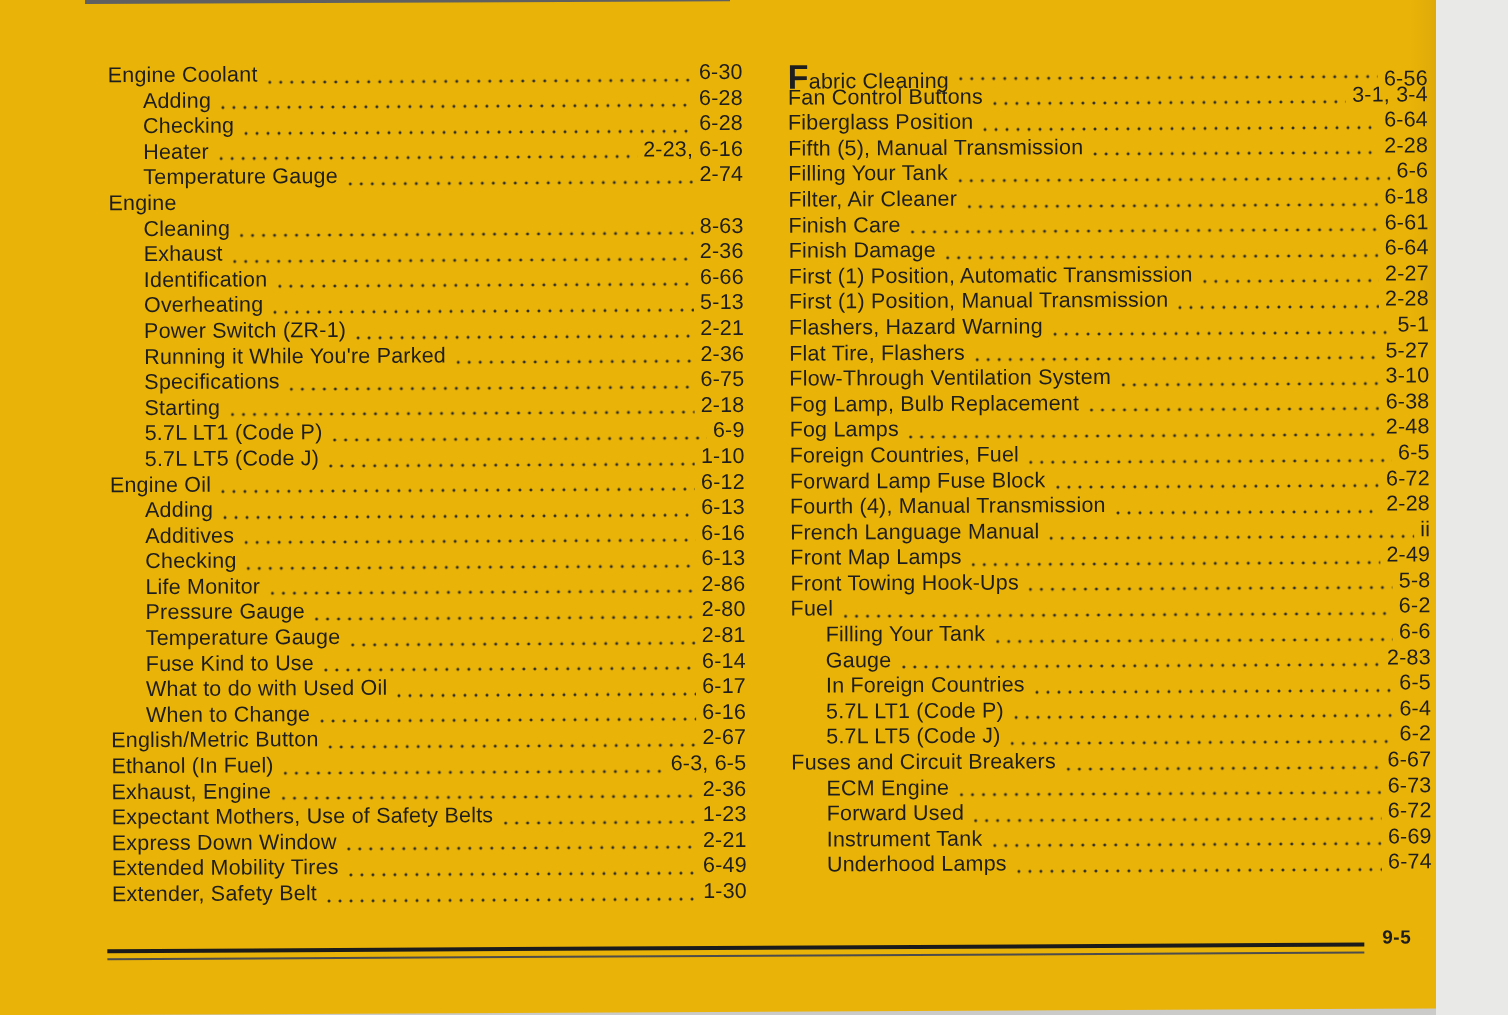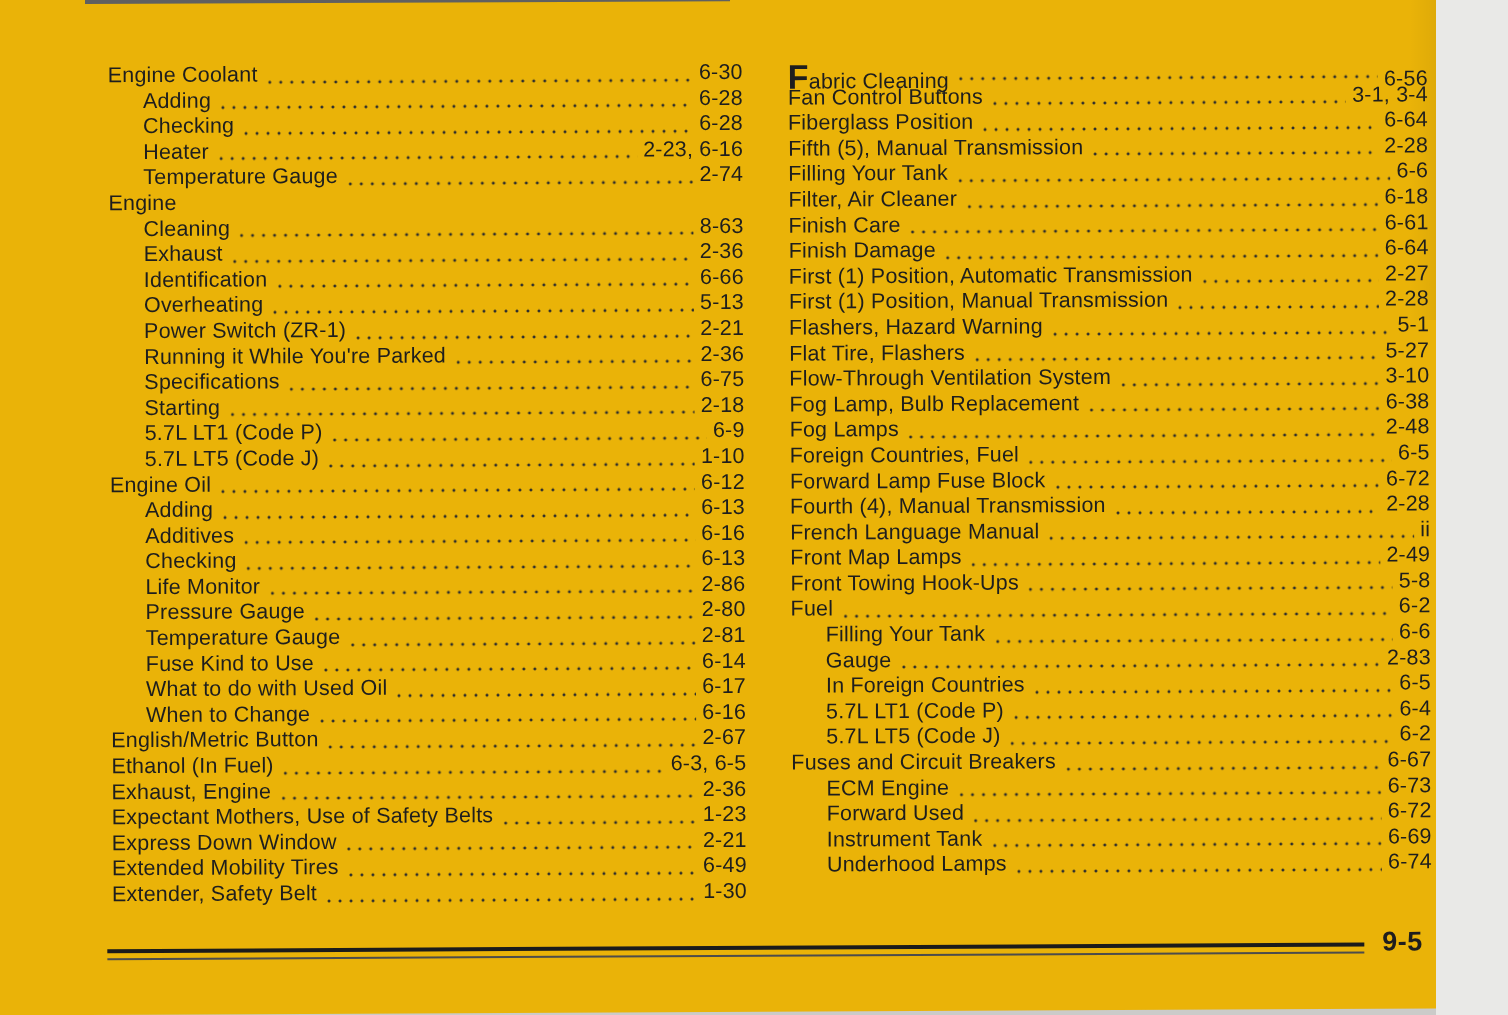--- a/index.html
+++ b/index.html
@@ -87,21 +87,21 @@
     top: 946px;
     width: 1257px;
   }
   .rule-thick { height: 4px; background: #1b1b1b; }
   .rule-gap   { height: 5px; }
   .rule-thin  { height: 2px; background: #4c4c4c; }
   .page-num {
     position: absolute;
     left: 1380px;
     top: 930px;
-    font-size: 27px;
+    font-size: 19px;
     font-weight: bold;
     letter-spacing: 0.5px;
   }
 </style>
 </head>
 <body>
 
 <div class="sheet">
   <div class="edge-top"></div>
   <div class="edge-right"></div>

